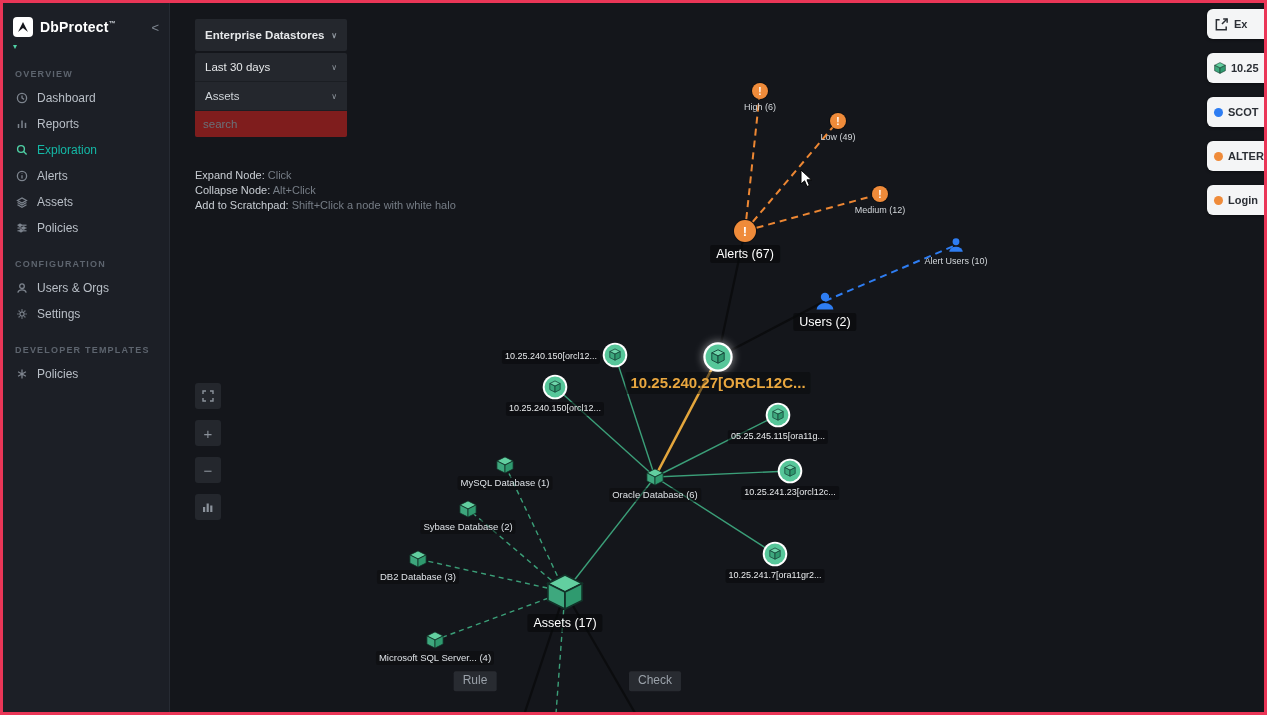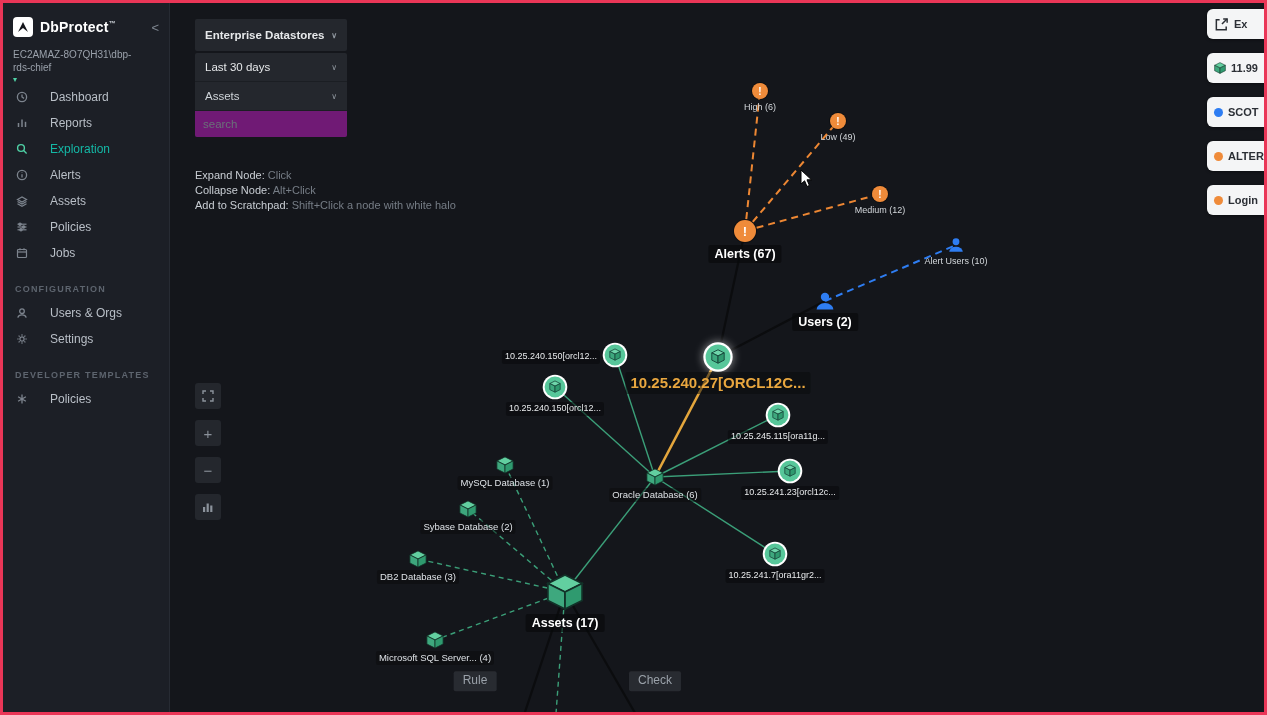--- a/index.html
+++ b/index.html
@@ -9,21 +9,21 @@
 
 .sidebar{flex:0 0 167px;background:#1c1f26;border-right:1px solid #272b33;padding-top:10px;color:#b9bfc7;overflow:hidden}
 .logo-row{display:flex;align-items:center;gap:7px;padding:4px 10px}
 .logo-mark{width:20px;height:20px;background:#fff;border-radius:4px;display:grid;place-items:center;flex:0 0 auto}
 .logo-text{color:#fff;font-size:14px;font-weight:700;letter-spacing:.2px;white-space:nowrap}
 .logo-tm{font-size:7px;color:#cfd4da;vertical-align:super}
 .collapse{margin-left:auto;color:#7f8791;font-size:13px;cursor:pointer}
 .server{padding:7px 10px 0;color:#9aa1ab;font-size:10px;line-height:1.3;width:140px;word-break:break-all}
 .server-caret{color:#4fd1a5;font-size:8px;padding:1px 0 0 10px;display:block}
 .sec-label{padding:18px 12px 6px;font-size:9px;letter-spacing:1.2px;color:#5d646e;font-weight:700}
-.nav-item{display:flex;gap:22px;align-items:center;padding:6px 12px;font-size:12px;color:#b9bfc7;cursor:pointer}
+.nav-item{display:flex;gap:9px;align-items:center;padding:6px 12px;font-size:12px;color:#b9bfc7;cursor:pointer}
 .nav-item .nav-ico{color:#7d848e;display:grid;place-items:center;width:13px}
 .nav-item.active{color:#14b8a6;font-weight:400}
 .nav-item.active .nav-ico{color:#4fd1a5}
 
 
 .graph-area{position:relative;flex:1;overflow:hidden;background:#14161b}
 #edges-svg{position:absolute;left:0;top:0;width:100%;height:100%;z-index:1}
 #edges-svg line{fill:none}
 .e-alert{stroke:#ed8733;stroke-width:2;stroke-dasharray:7 5}
 .e-user{stroke:#2e7df2;stroke-width:2;stroke-dasharray:7 5}
@@ -42,34 +42,34 @@
 .glabel{position:absolute;left:0;transform:translateX(-50%);white-space:nowrap;font-size:9px;color:#e8eaec;background:rgba(8,9,11,.55);padding:1px 3px;border-radius:2px;line-height:1.3}
 .n-alert-sm .glabel{top:10px;background:none;color:#d3d7db}
 .n-alert-lg .glabel{top:14px}
 .n-user-sm .glabel{top:10px;background:none;color:#d3d7db}
 .n-user-lg .glabel{top:12px}
 .n-halo .glabel{top:15px}
 .n-central .glabel{top:15px}
 .n-cube .glabel{top:11px}
 .n-cube-lg .glabel{top:22px}
 .gnode .glabel.lab-left{transform:translateX(-100%);left:-15px;top:-5px}
-.lab-big{font-size:12.5px !important;font-weight:700;color:#fff !important;background:rgba(8,9,11,.65) !important;padding:1px 6px}
+.lab-big{font-size:12.5px !important;font-weight:400;color:#fff !important;background:rgba(8,9,11,.65) !important;padding:1px 6px}
 .lab-central{font-size:15px !important;font-weight:700;color:#e9a73f !important;background:rgba(8,9,11,.5) !important;padding:1px 5px}
 .lab-cat{font-size:9.5px;color:#dde1e5;background:rgba(8,9,11,.45)}
 .n-label .glabel{top:0;transform:translate(-50%,-50%);font-size:12px;color:#9aa1a9;background:#282b31;padding:2px 9px;border-radius:2px}
 .n-central .nicon{filter:drop-shadow(0 0 5px rgba(255,255,255,.55))}
 
 
 .filter-panel{position:absolute;left:25px;top:16px;z-index:5;width:152px}
 .fbox{background:#24272d;color:#e6e8ea;font-size:11.5px;font-weight:700;height:32px;display:flex;align-items:center;justify-content:space-between;padding:0 10px;border-radius:2px;cursor:pointer}
 .fgroup{margin-top:2px;background:#24272d;border-radius:2px;overflow:hidden}
 .frow{height:29px;display:flex;align-items:center;justify-content:space-between;padding:0 10px;font-size:11.5px;color:#e6e8ea;border-bottom:1px solid #1b1e23;cursor:pointer}
 .frow.light{font-weight:400;color:#cfd4d9}
 .caret{color:#8f969e;font-size:8px}
-.search-row{height:26px;display:flex;background:#701a75;padding:0 8px}
+.search-row{height:26px;display:flex;background:#7f1d1d;padding:0 8px}
 .search-row input{flex:1;background:transparent;border:none;outline:none;color:#cfd4d9;font-size:11.5px;font-family:"Liberation Sans",sans-serif}
 .search-row input::placeholder{color:#6a7179}
 
 
 .help{position:absolute;left:25px;top:165px;z-index:5;font-size:11px;line-height:15px}
 .help b{color:#c9ced4;font-weight:400}
 .help span{color:#767d86}
 
 
 .zoombar{position:absolute;left:25px;top:380px;z-index:5;display:flex;flex-direction:column;gap:11px}
@@ -114,23 +114,23 @@
   <aside class="sidebar">
     <div class="logo-row">
       <span class="logo-mark">
         <svg width="14" height="14" viewBox="0 0 14 14">
             <path d="M2 12 L7 2 L12 12 L7 8 Z" fill="#14161b"></path>
           </svg>
       </span>
       <span class="logo-text"><span>DbProtect</span><span class="logo-tm">™</span></span>
       <span class="collapse">&lt;</span>
     </div>
-    <div class="server">EC2AMAZ-8O7QH31\dbp-rds-chief</div>
     <span class="server-caret">▾</span>
 
+    <div class="sec-label">OVERVIEW</div>
     <div class="nav-item">
       <span class="nav-ico">
           <svg width="12" height="12" viewBox="0 0 12 12" fill="none" stroke="currentColor" stroke-width="1.3">
             <circle cx="6" cy="6" r="4.6"></circle>
             <path d="M6 3.4 V6 L8 7.4"></path>
           </svg>
         </span>
       <span>Dashboard</span>
     </div>
     <div class="nav-item">
@@ -178,31 +178,20 @@
           <svg width="12" height="12" viewBox="0 0 12 12" stroke="currentColor" stroke-width="1.2">
             <path d="M1.5 3.2 H10.5"></path>
             <circle cx="4" cy="3.2" r="1.2" fill="currentColor"></circle>
             <path d="M1.5 6 H10.5"></path>
             <circle cx="7.6" cy="6" r="1.2" fill="currentColor"></circle>
             <path d="M1.5 8.8 H10.5"></path>
             <circle cx="5" cy="8.8" r="1.2" fill="currentColor"></circle>
           </svg>
         </span>
       <span>Policies</span>
-    </div>
-    <div class="nav-item">
-      <span class="nav-ico">
-          <svg width="12" height="12" viewBox="0 0 12 12" fill="none" stroke="currentColor" stroke-width="1.2">
-            <rect x="1.5" y="2.5" width="9" height="8" rx="1"></rect>
-            <path d="M1.5 5 H10.5"></path>
-            <path d="M4 1.2 V3.2"></path>
-            <path d="M8 1.2 V3.2"></path>
-          </svg>
-        </span>
-      <span>Jobs</span>
     </div>
 
     <div class="sec-label">CONFIGURATION</div>
     <div class="nav-item">
       <span class="nav-ico">
           <svg width="12" height="12" viewBox="0 0 12 12" fill="none" stroke="currentColor" stroke-width="1.3">
             <circle cx="6" cy="4.2" r="2.3"></circle>
             <path d="M1.8 10.6 a4.3 3.5 0 0 1 8.4 0"></path>
           </svg>
         </span>
@@ -297,21 +286,21 @@
     <div class="gnode n-halo" style="left:385px;top:384px">
       <svg class="nicon" width="26" height="26">
           <use href="#sym-halo"></use>
         </svg>
       <span class="glabel">10.25.240.150[orcl12...</span>
     </div>
     <div class="gnode n-halo" style="left:608px;top:412px">
       <svg class="nicon" width="26" height="26">
           <use href="#sym-halo"></use>
         </svg>
-      <span class="glabel">10.25.245.115[ora11g...</span>
+      <span class="glabel">05.25.245.115[ora11g...</span>
     </div>
     <div class="gnode n-halo" style="left:620px;top:468px">
       <svg class="nicon" width="26" height="26">
           <use href="#sym-halo"></use>
         </svg>
       <span class="glabel">10.25.241.23[orcl12c...</span>
     </div>
     <div class="gnode n-halo" style="left:605px;top:551px">
       <svg class="nicon" width="26" height="26">
           <use href="#sym-halo"></use>
@@ -415,21 +404,21 @@
             <path d="M6 3 H2.5 V13.5 H13 V10"></path>
             <path d="M8.5 7.5 L13.8 2.2"></path>
             <path d="M9.8 2 H14 V6.2"></path>
           </svg>
         <span class="clabel">Ex</span>
       </div>
       <div class="chip">
         <svg width="12" height="12">
             <use href="#sym-cube"></use>
           </svg>
-        <span class="clabel">11.99</span>
+        <span class="clabel">10.25</span>
       </div>
       <div class="chip">
         <span class="dot blue"></span>
         <span class="clabel">SCOT</span>
       </div>
       <div class="chip">
         <span class="dot orange"></span>
         <span class="clabel">ALTER</span>
       </div>
       <div class="chip">

